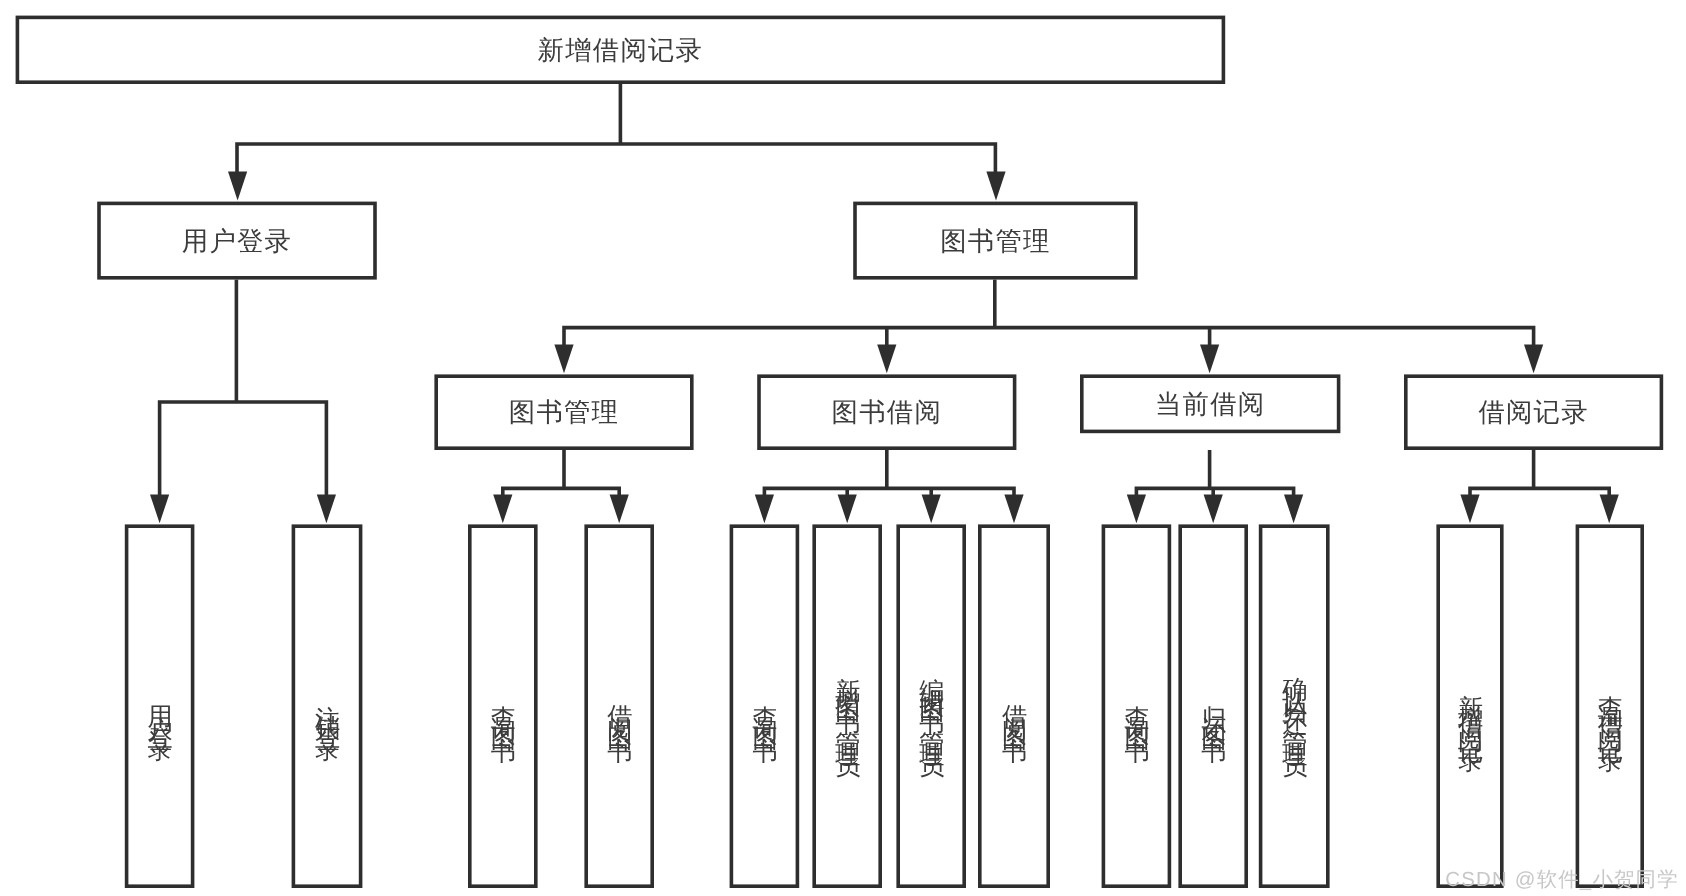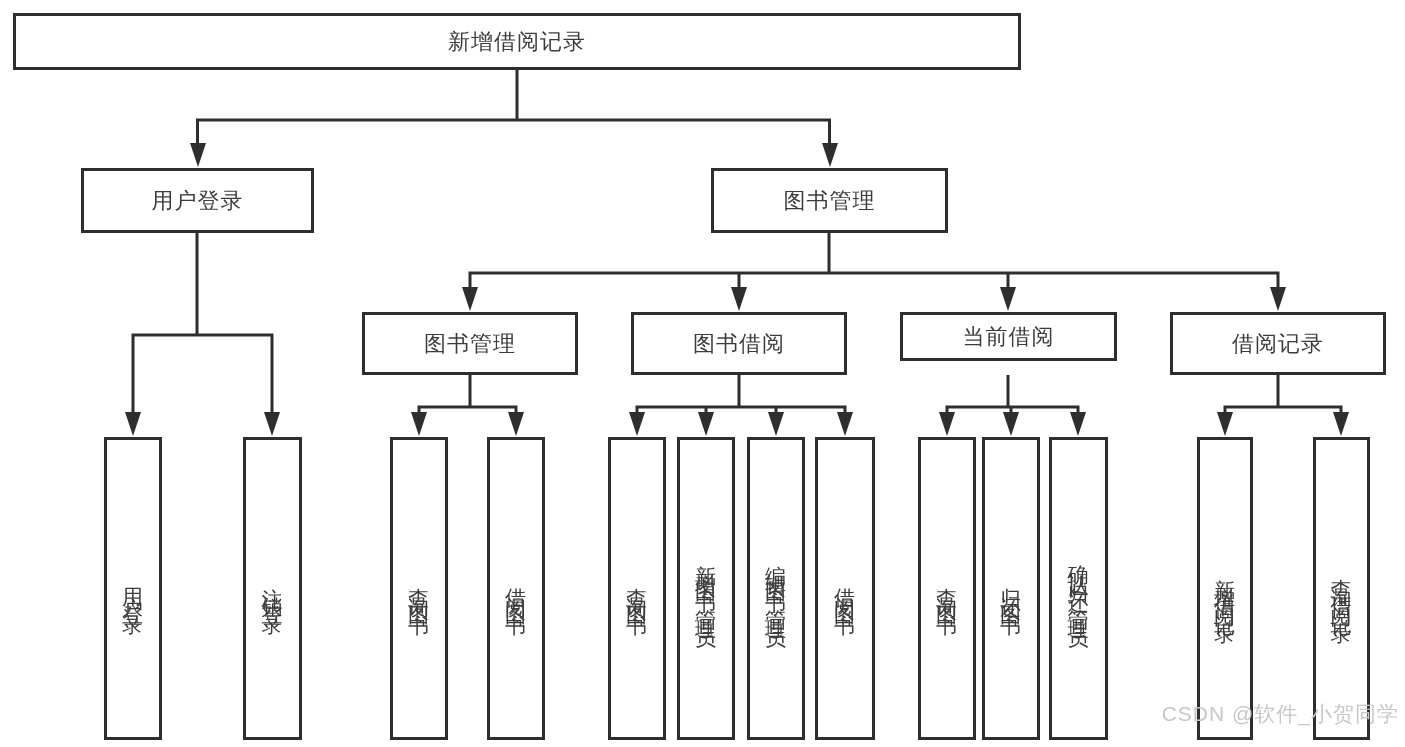--- a/index.html
+++ b/index.html
@@ -43,22 +43,22 @@
     writing-mode: vertical-rl;
     text-orientation: mixed;
     font-size: 21px;
     line-height: 1;
     letter-spacing: 9px;
     white-space: nowrap;
   }
   .watermark {
     position: absolute;
     right: 6px;
-    bottom: 19px;
-    font-size: 21px;
+    bottom: 3px;
+    font-size: 17px;
     letter-spacing: 1px;
     color: #c7c7c7;
     z-index: 5;
     white-space: nowrap;
   }
 </style>
 </head>
 <body>
 
 <div class="canvas">

